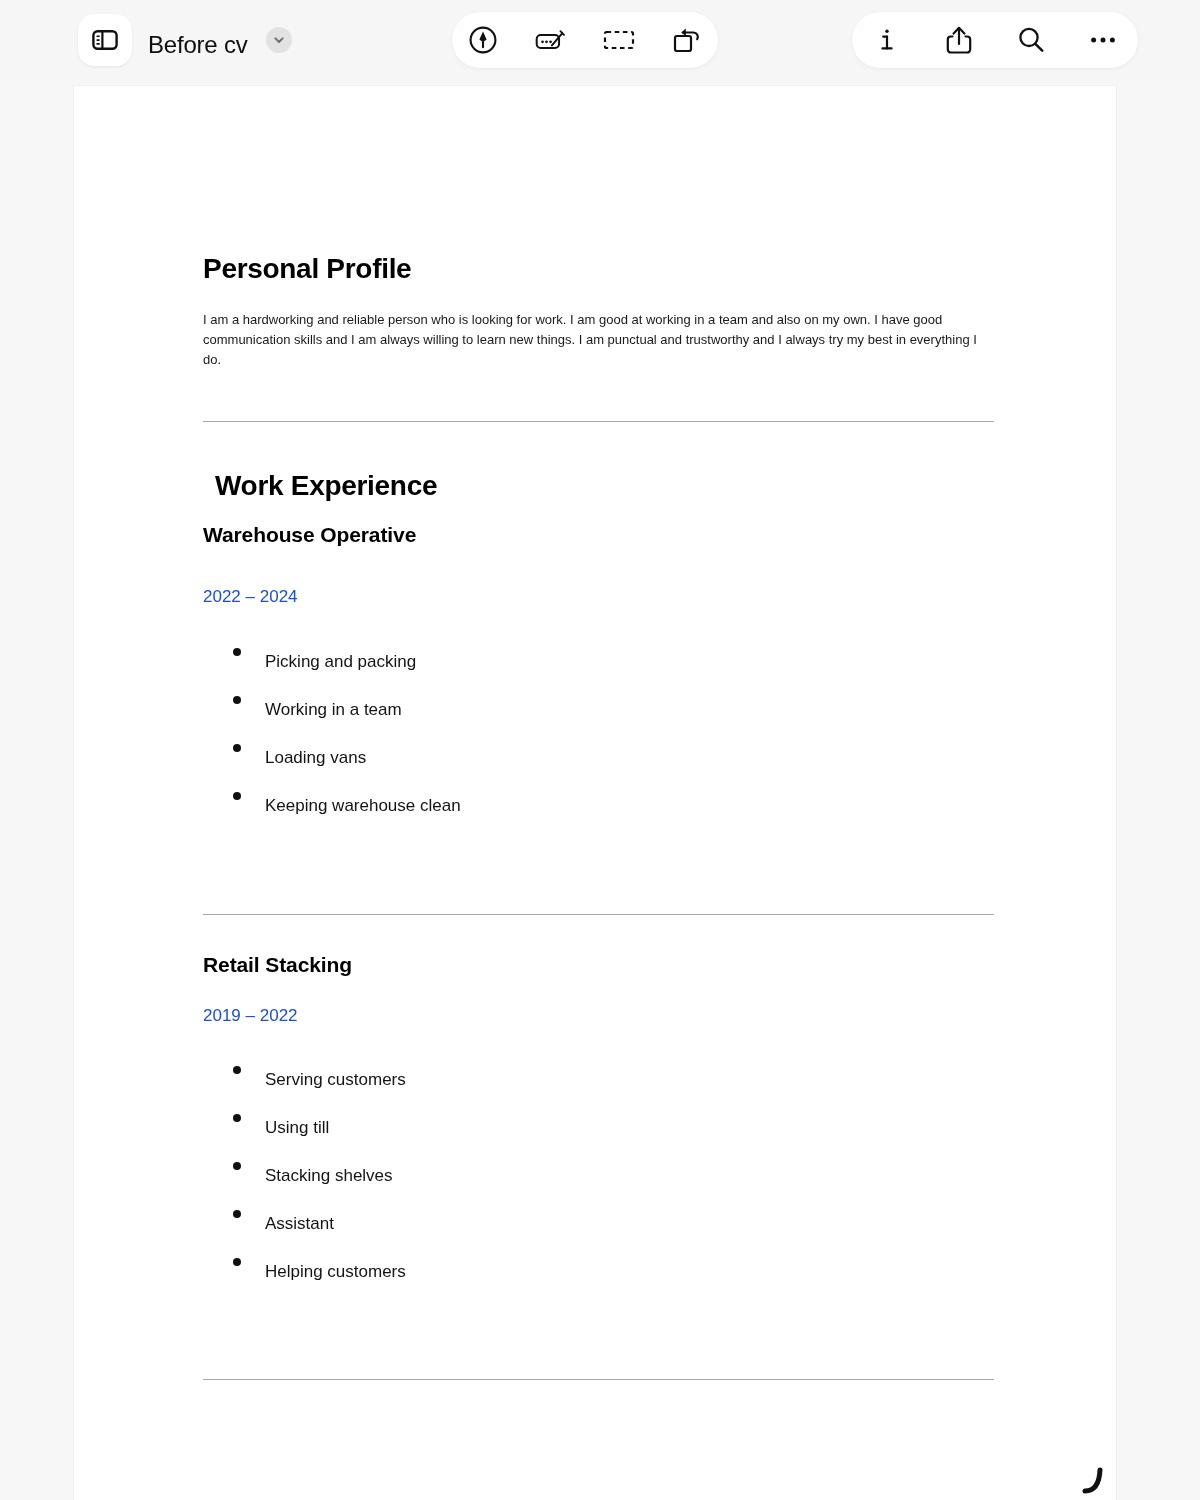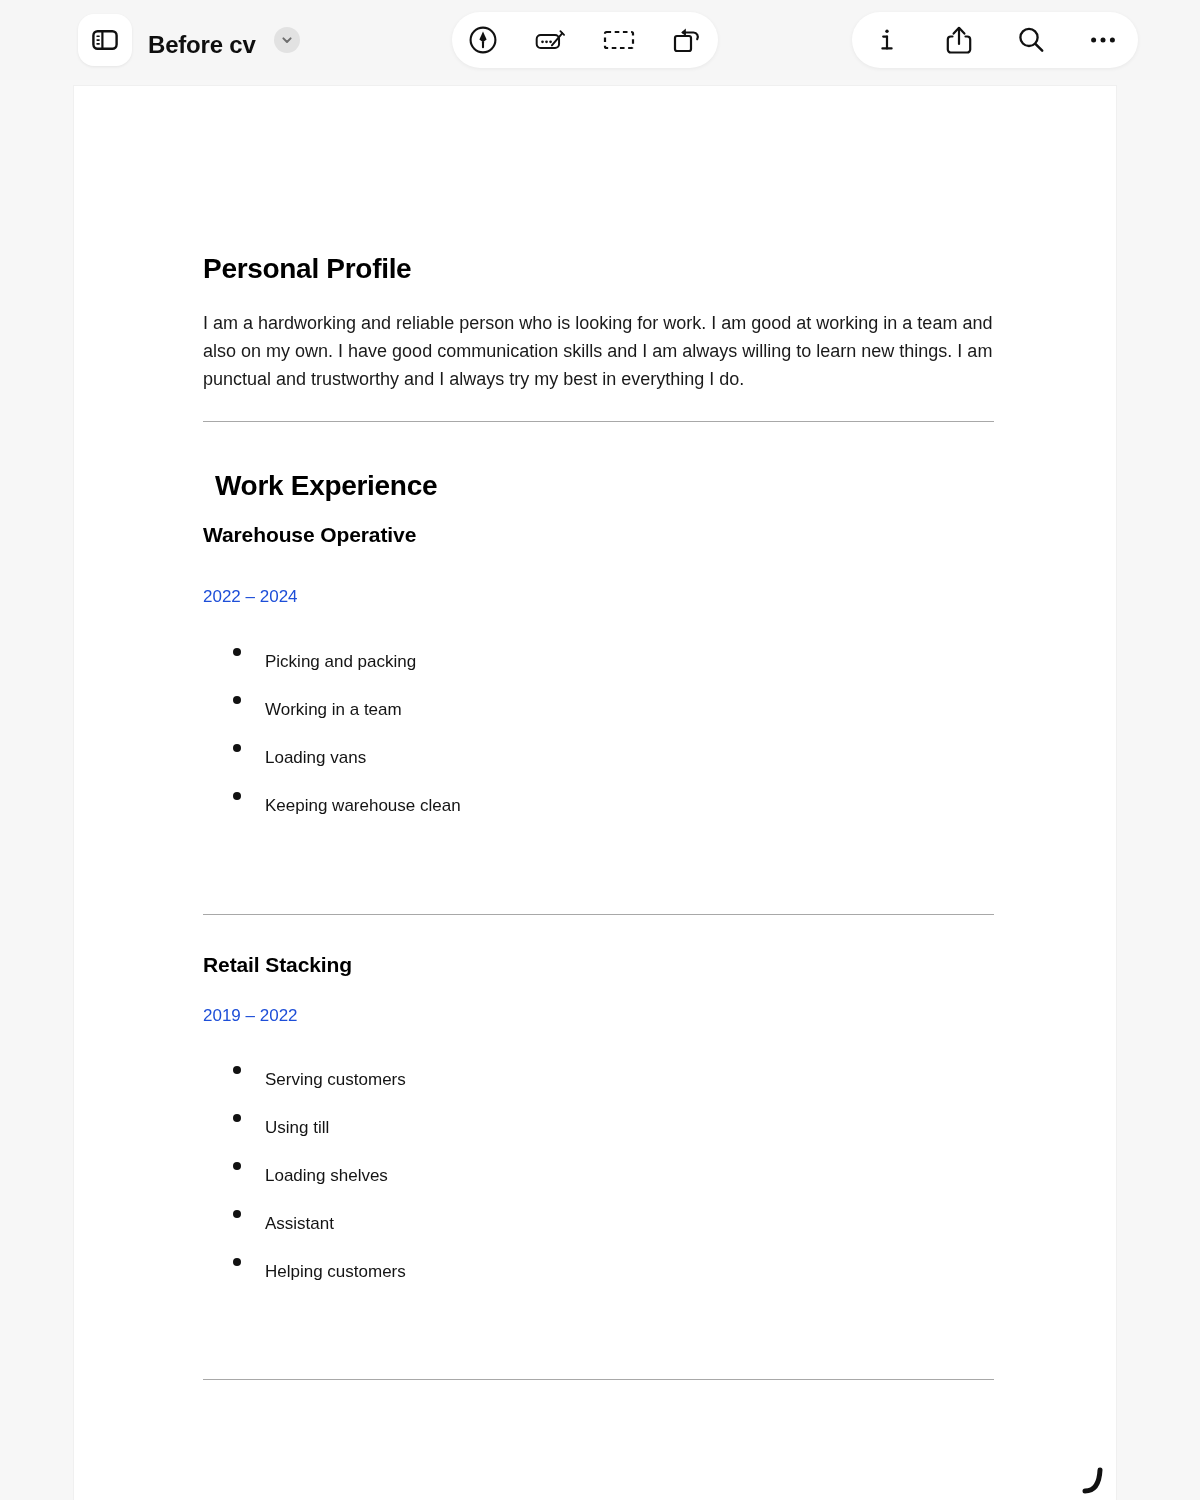--- a/index.html
+++ b/index.html
@@ -46,21 +46,21 @@
     background: #ffffff;
     display: flex;
     align-items: center;
     justify-content: center;
     box-shadow: 0 1px 3px rgba(0,0,0,0.07);
     cursor: pointer;
   }
 
   .doc-title {
     font-size: 24px;
-    font-weight: 700;
+    font-weight: 400;
     color: #0f0f0f;
     letter-spacing: -0.2px;
     white-space: nowrap;
     margin-top: 9px;
   }
 
   .chev-circle {
     width: 26px;
     height: 26px;
     border-radius: 50%;
@@ -140,21 +140,21 @@
 
   .h2 {
     font-size: 21px;
     font-weight: 700;
     color: #000;
     letter-spacing: -0.1px;
     line-height: 1.2;
   }
 
   .body-text {
-    font-size: 18px;
+    font-size: 13px;
     color: #1a1a1a;
     line-height: 1.55;
   }
 
   .meta-date {
     font-size: 17px;
     color: #1d4ed8;
     line-height: 1.3;
   }
 
@@ -350,21 +350,21 @@
         <li>
           <span class="bullet-dot"></span>
           <span>Serving customers</span>
         </li>
         <li>
           <span class="bullet-dot"></span>
           <span>Using till</span>
         </li>
         <li>
           <span class="bullet-dot"></span>
-          <span>Loading shelves</span>
+          <span>Stacking shelves</span>
         </li>
         <li>
           <span class="bullet-dot"></span>
           <span>Assistant</span>
         </li>
         <li>
           <span class="bullet-dot"></span>
           <span>Helping customers</span>
         </li>
       </ul>

